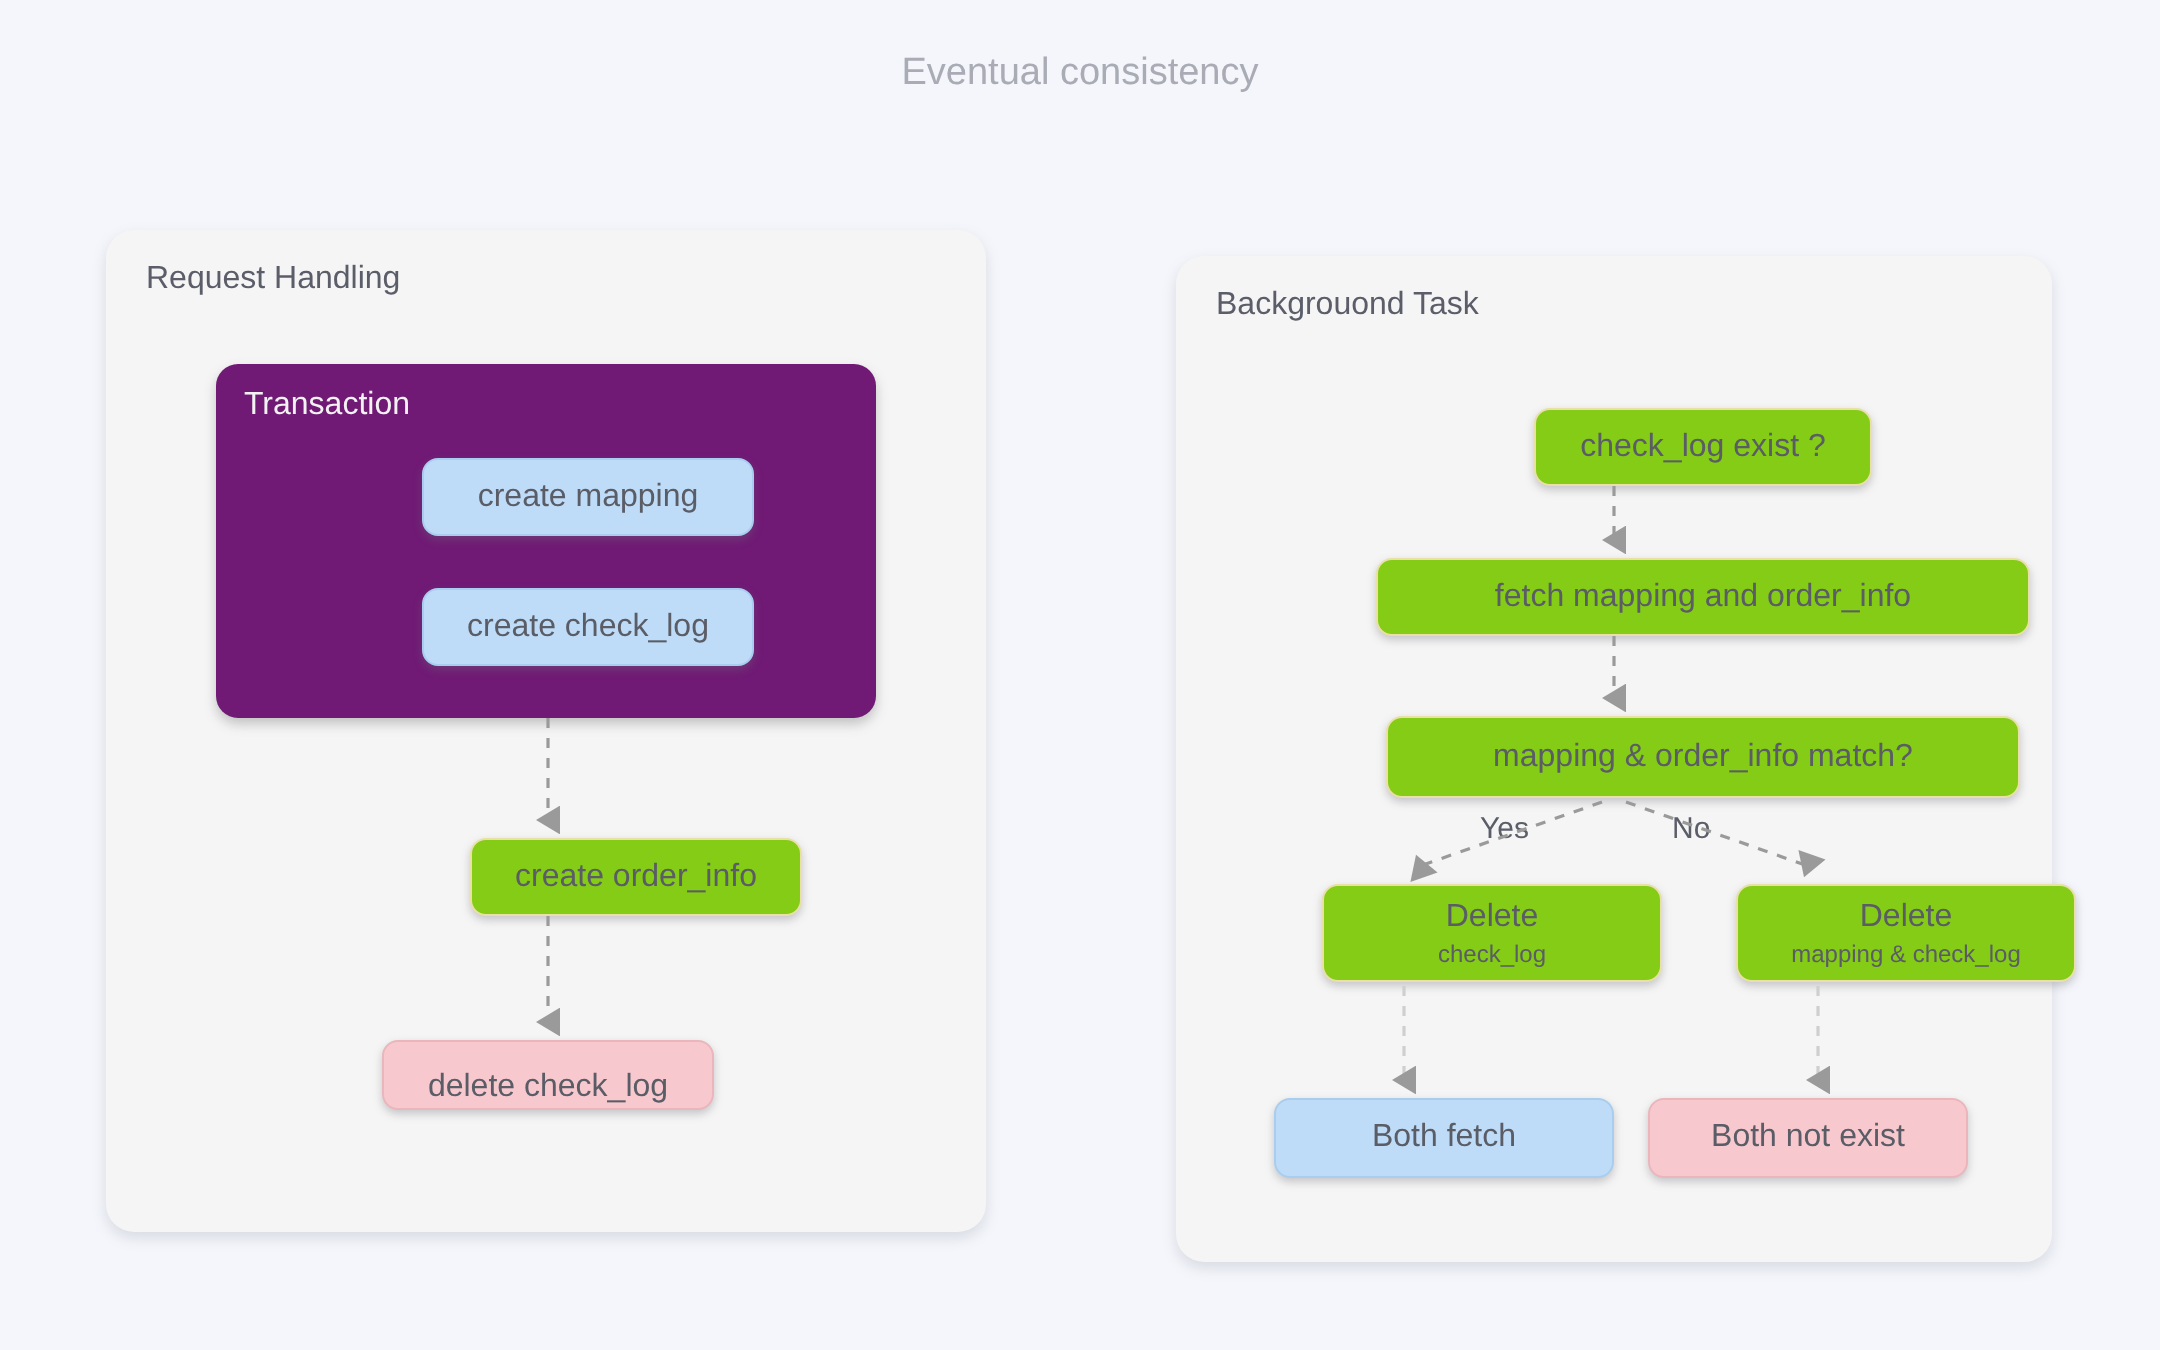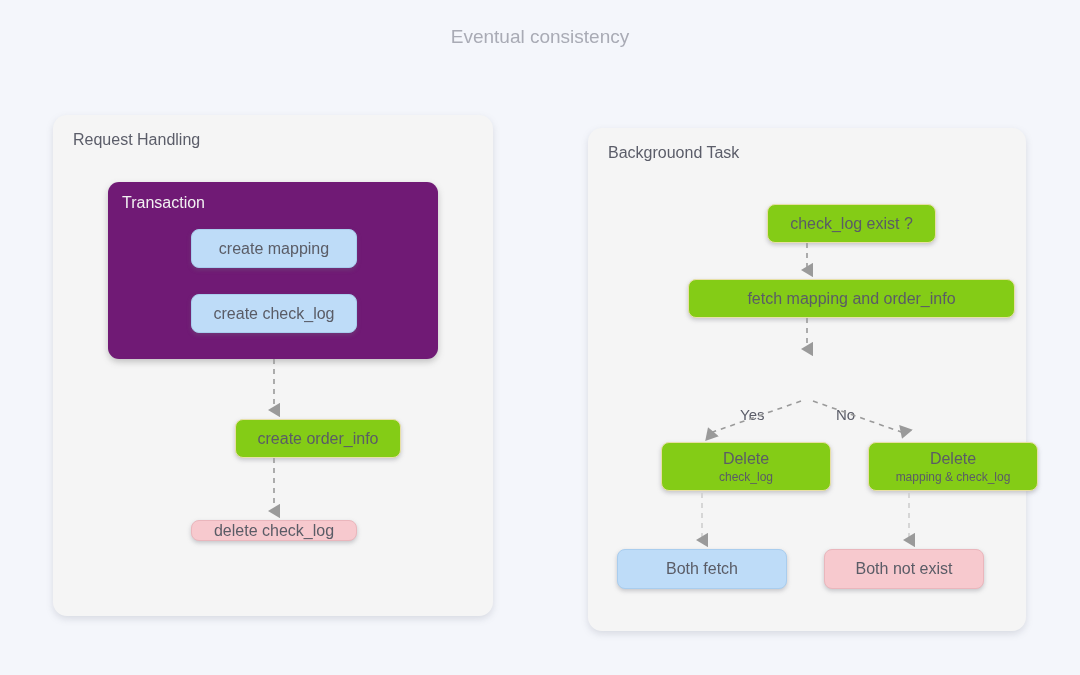--- a/index.html
+++ b/index.html
@@ -93,34 +93,34 @@
     display: flex;
     flex-direction: column;
     align-items: center;
     justify-content: center;
     text-align: center;
     color: #5a5c66;
     font-size: 16px;
     line-height: 20px;
     box-shadow: 0 2px 4px rgba(110,110,120,0.35);
   }
-  .node.blue  { background: #bedcf8; border: 1px solid #a9cdee; }
+  .node.blue  { background: #bedcf8; border: 1px solid #a9cdee; margin-left: 20px; }
   .node.yellow{ background: #84cc16; border: 1px solid #e8e0a6; margin-left: 44px; }
   .node.pink  { background: #f7c9ce; border: 1px solid #eab6bc; }
   .node .sub {
     font-size: 12px;
     line-height: 15px;
     margin-top: 1px;
   }
 
   
   #node-create-mapping   { left: 138px; top: 114px; width: 166px; height: 39px; }
   #node-create-checklog  { left: 138px; top: 179px; width: 166px; height: 39px; }
   #node-create-orderinfo { left: 138px; top: 304px; width: 166px; height: 39px; }
-  #node-delete-checklog  { left: 138px; top: 405px; width: 166px; height: 21px; }
+  #node-delete-checklog  { left: 138px; top: 405px; width: 166px; height: 35px; justify-content: flex-end; }
 
   
   #node-checklog-exist   { left: 135px; top: 76px;  width: 169px; height: 39px; }
   #node-fetch            { left: 56px;  top: 151px; width: 327px; height: 39px; }
   #node-match            { left: 61px;  top: 230px; width: 317px; height: 41px; }
   #node-delete-yes       { left: 29px;  top: 314px; width: 170px; height: 49px; }
   #node-delete-no        { left: 236px; top: 314px; width: 170px; height: 49px; }
   #node-both-exist       { left: 29px;  top: 421px; width: 170px; height: 40px; }
   #node-both-not-exist   { left: 236px; top: 421px; width: 160px; height: 40px; }
 
@@ -189,20 +189,23 @@
   <div class="panel-label">Backgrouond Task</div>
 
   <div class="node yellow" id="node-checklog-exist">
     <span>check_log exist ?</span>
   </div>
 
   <div class="node yellow" id="node-fetch">
     <span>fetch mapping and order_info</span>
   </div>
 
+  <div class="node yellow" id="node-match">
+    <span>mapping &amp; order_info match?</span>
+  </div>
 
   <div class="node yellow" id="node-delete-yes">
     <span>Delete</span>
     <span class="sub">check_log</span>
   </div>
 
   <div class="node yellow" id="node-delete-no">
     <span>Delete</span>
     <span class="sub">mapping &amp; check_log</span>
   </div>

